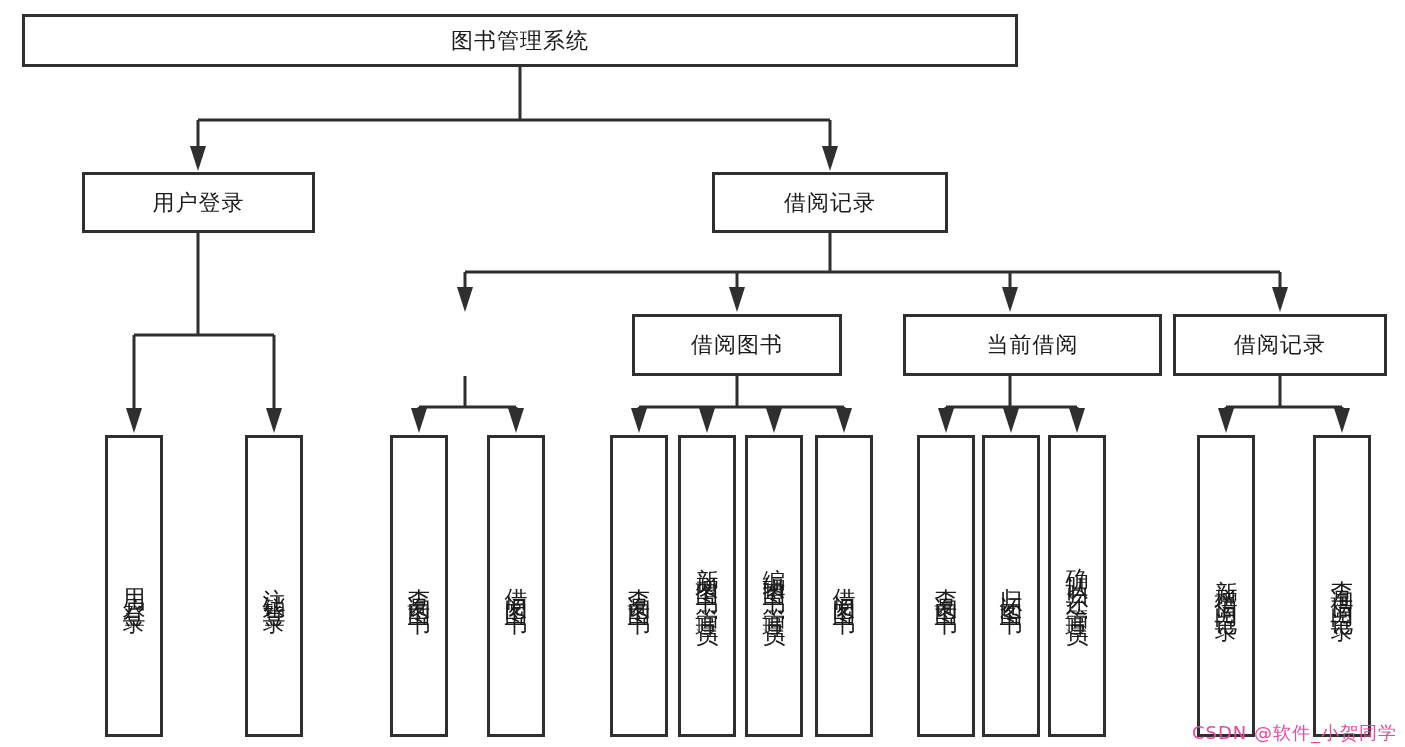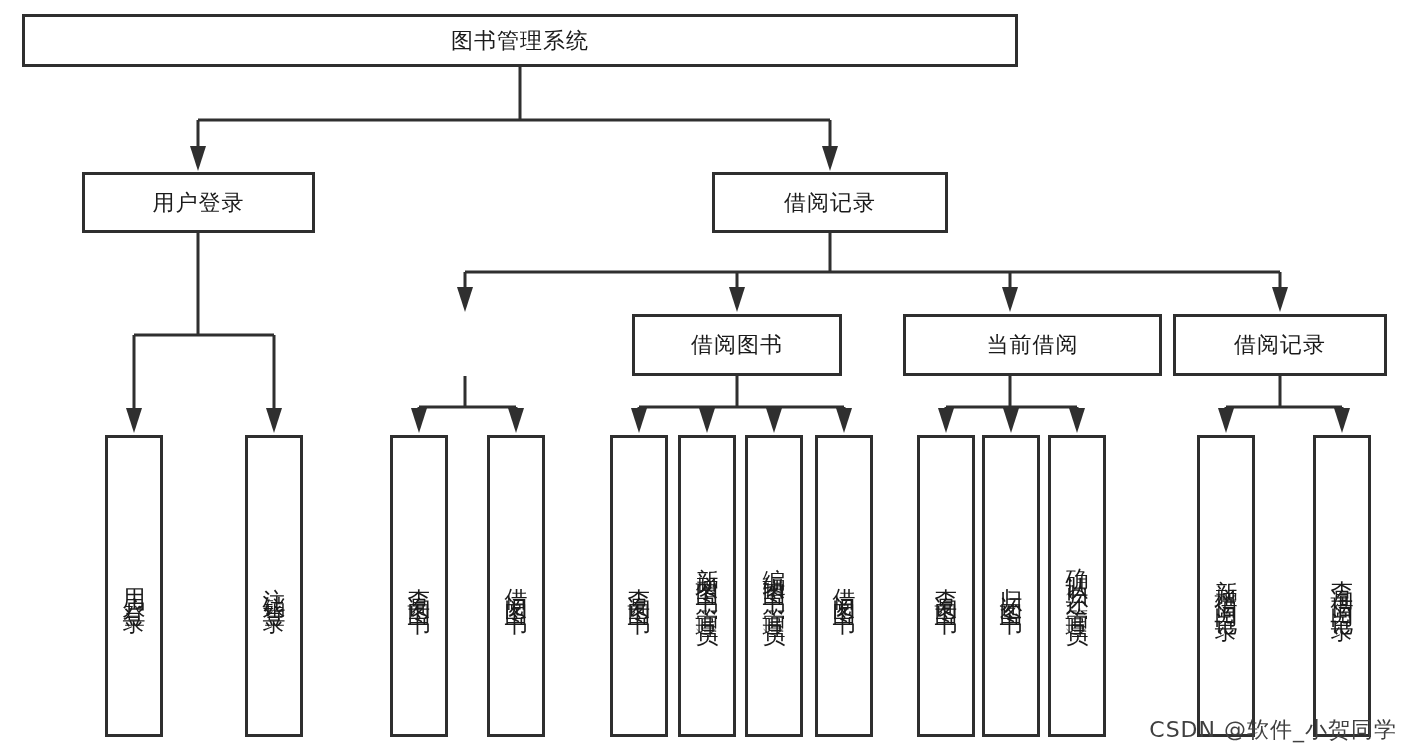--- a/index.html
+++ b/index.html
@@ -52,22 +52,22 @@
   .leaf span {
     writing-mode: vertical-rl;
     text-orientation: mixed;
     letter-spacing: 8px;
     line-height: 1;
   }
   #watermark {
     position: absolute;
     right: 8px;
     bottom: 2px;
-    font-size: 22px;
-    color: #404040;
+    font-size: 18px;
+    color: #ec4899;
     letter-spacing: 1px;
     white-space: nowrap;
   }
 </style>
 </head>
 <body>
 
 <div id="canvas">
 
   <svg id="connectors" viewBox="0 0 1405 747" xmlns="http://www.w3.org/2000/svg">

